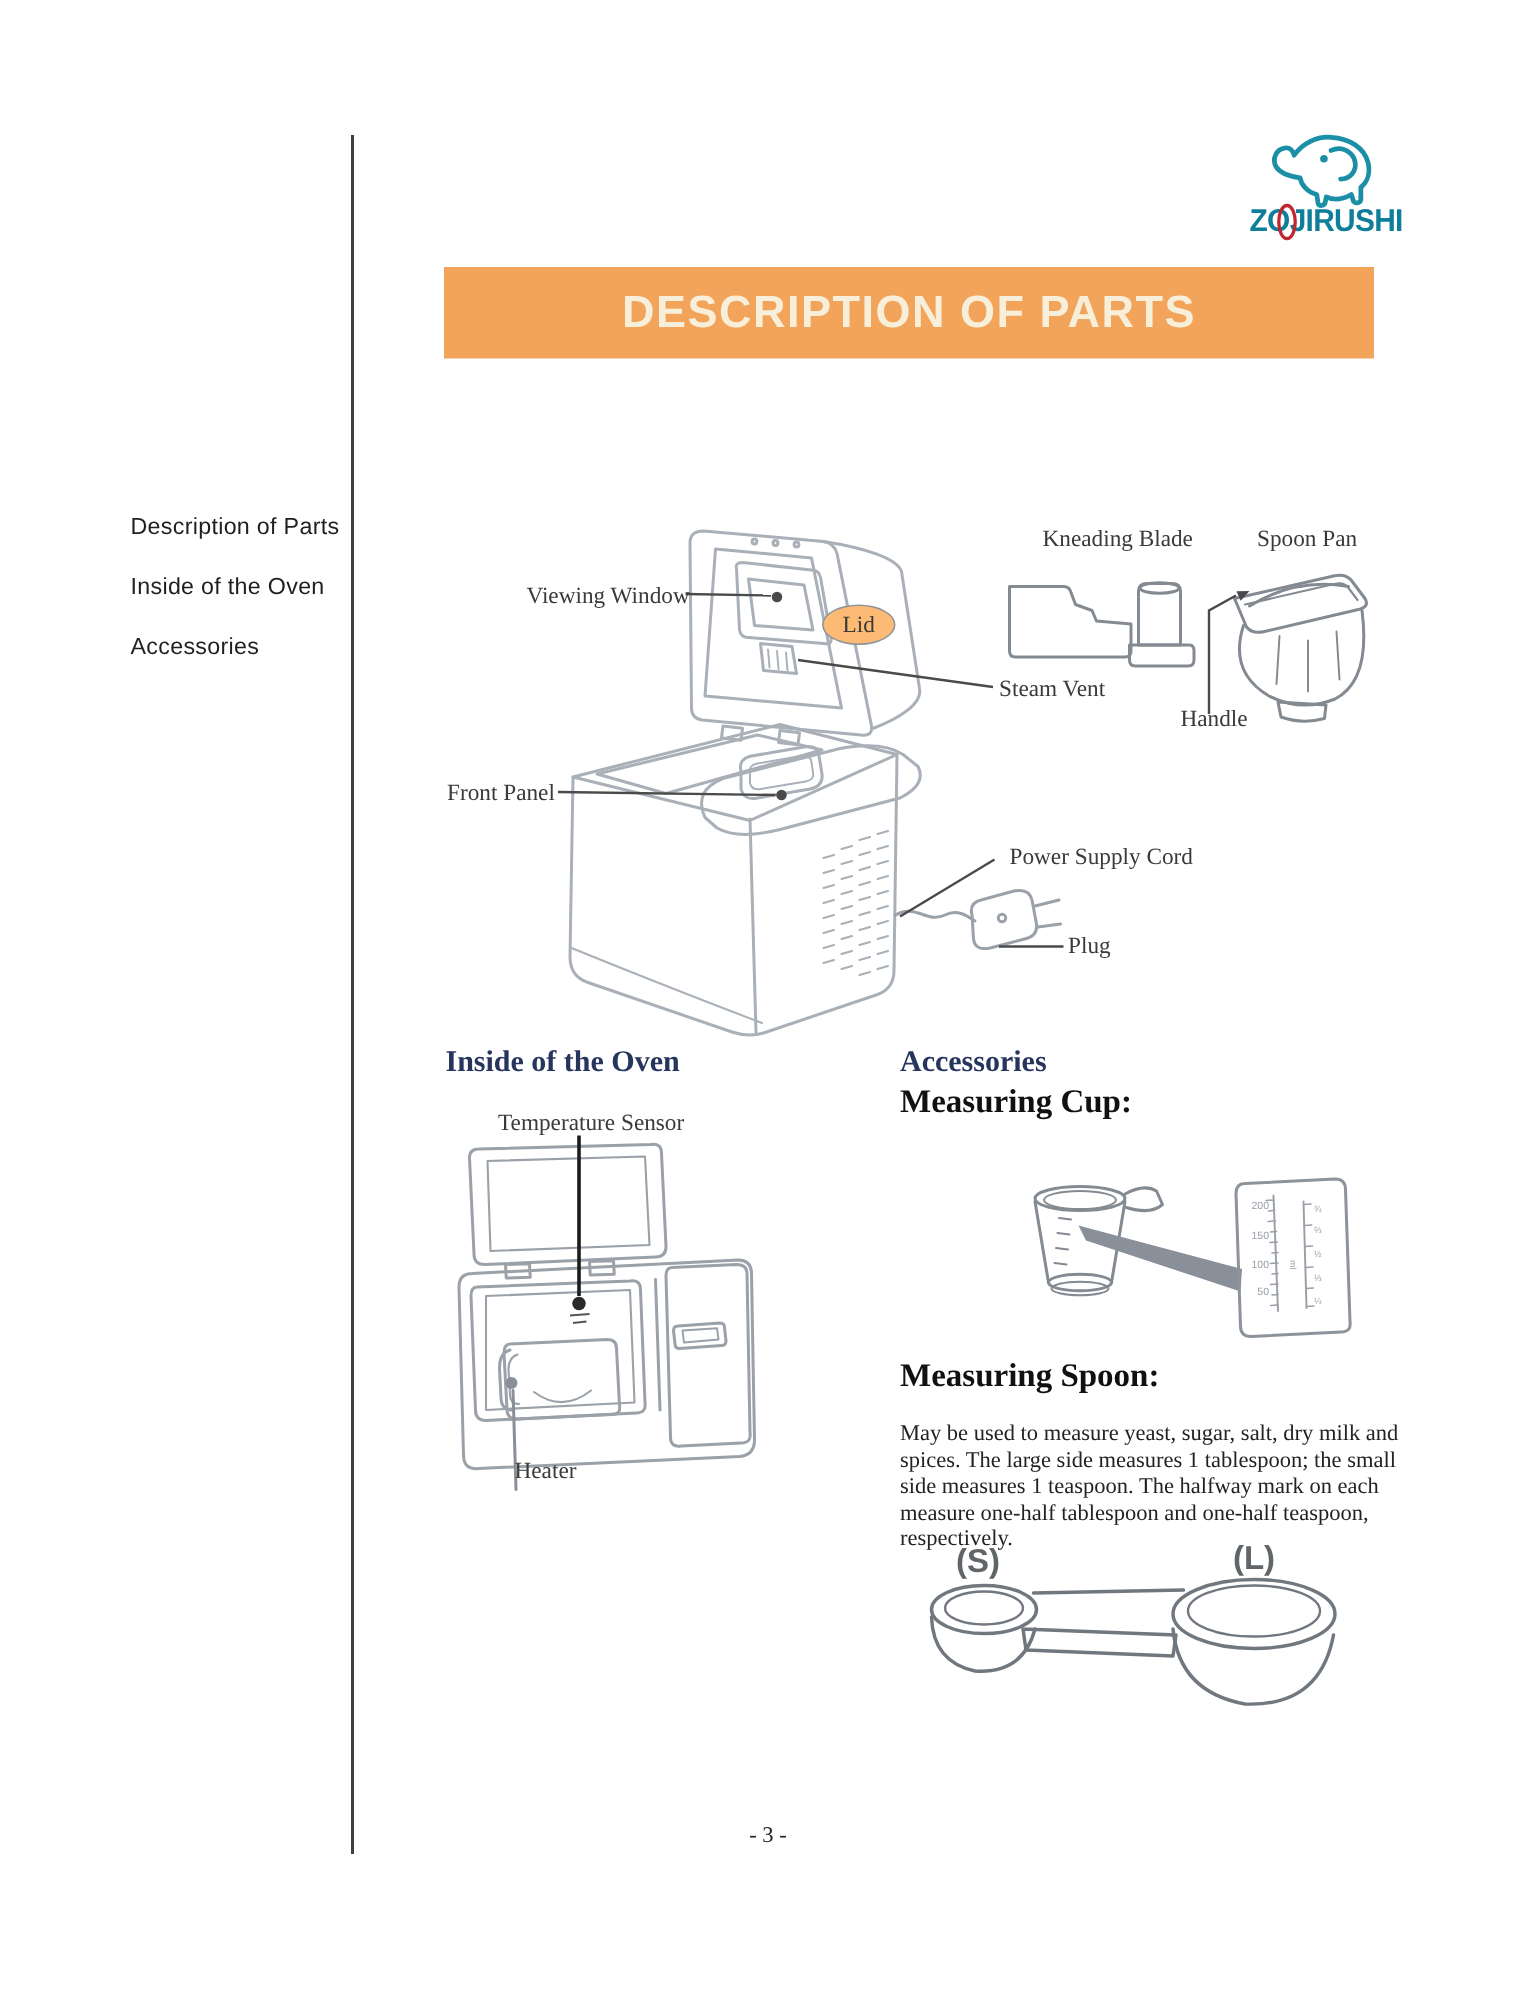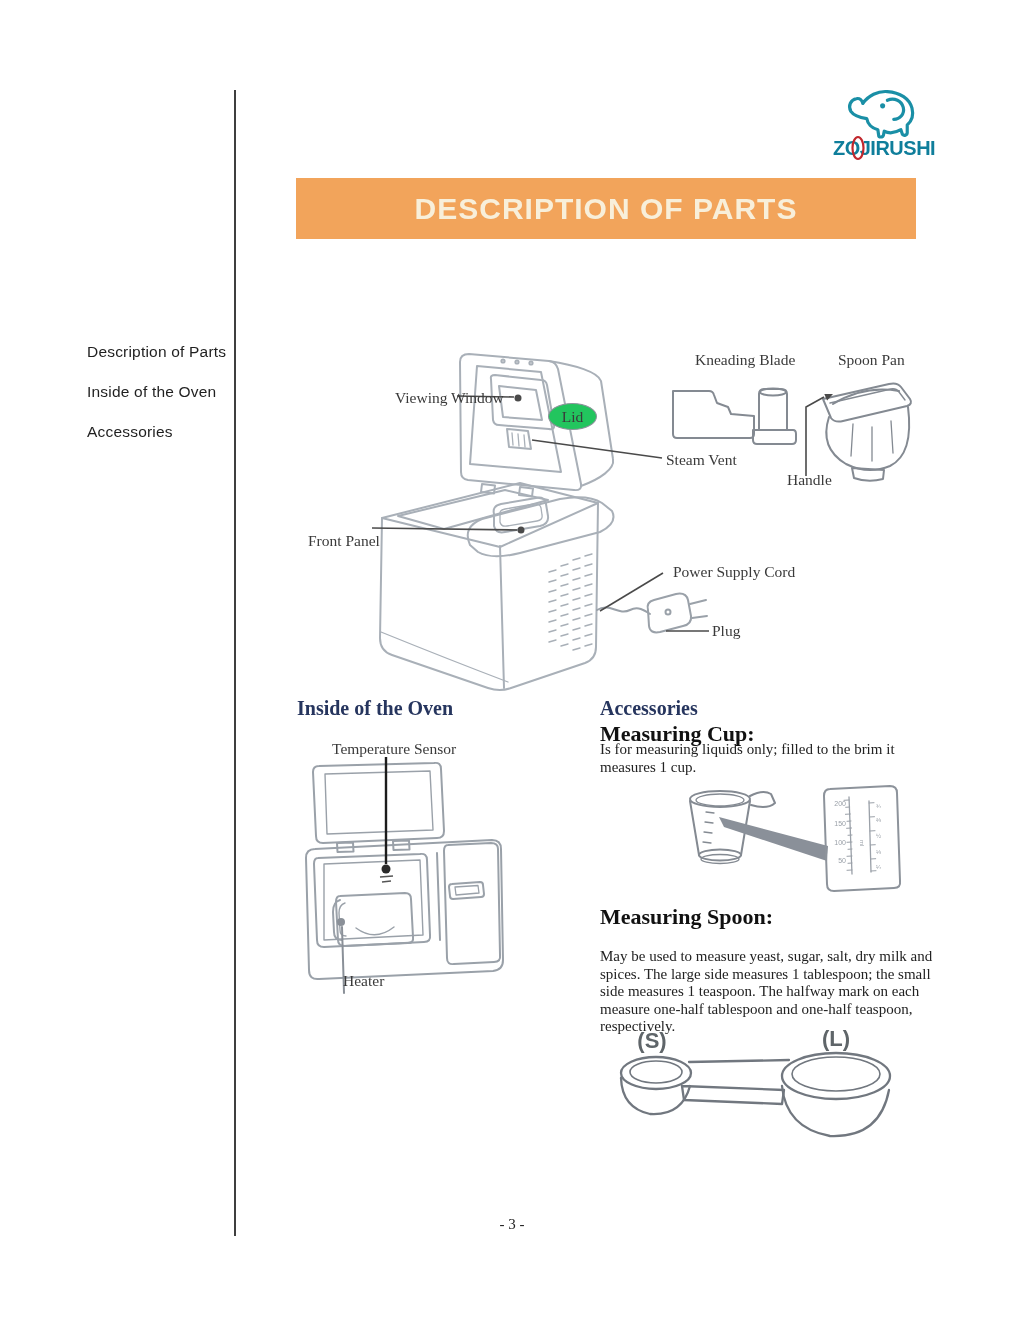--- a/index.html
+++ b/index.html
@@ -18,21 +18,21 @@
   
   .logo-text{position:absolute;left:833px;top:136px;width:106px;text-align:center;
              font-family:"Liberation Sans",sans-serif;font-weight:bold;font-size:21px;
              color:#0F7E9B;letter-spacing:-.5px;transform:scaleX(.95);transform-origin:left;}
   
   .dlabel{position:absolute;font-size:15.5px;color:#3a3a3a;white-space:nowrap;}
   .heading{position:absolute;font-weight:bold;font-size:20px;color:#26355E;white-space:nowrap;}
   .subhead{position:absolute;font-weight:bold;font-size:22px;color:#111;white-space:nowrap;}
   .para{position:absolute;font-size:15px;line-height:17.5px;color:#222;}
   .lid-pill{position:absolute;left:548px;top:403px;width:47px;height:25px;border:1.5px solid #8d939b;
-            border-radius:50%;background:#22c55e;display:flex;align-items:center;justify-content:center;
+            border-radius:50%;background:#fdba74;display:flex;align-items:center;justify-content:center;
             font-size:15.5px;color:#3a3a3a;}
   .page-num{position:absolute;left:0;top:1216px;width:1024px;text-align:center;font-size:15px;color:#222;}
 </style>
 </head>
 <body>
 
 <div class="page">
 
   <svg class="abs" style="left:845px;top:86px;" width="80" height="54" viewBox="0 0 100 68">
     <g fill="none" stroke="#1A8FA6" stroke-width="4" stroke-linecap="round" stroke-linejoin="round">
@@ -186,35 +186,34 @@
       <ellipse cx="836" cy="1074" rx="44" ry="17" stroke-width="1.6"></ellipse>
       <path d="M 782,1086 Q 786,1128 830,1136 Q 880,1138 889,1090"></path>
       <path d="M 689,1062 L 789,1060 M 682,1086 L 784,1090 M 684,1100 L 782,1104 M 682,1086 L 684,1100 M 784,1090 L 782,1104"></path>
     </g>
     <g font-family="Liberation Sans, sans-serif" font-weight="bold" font-size="22" fill="#5F6569">
       <text x="652" y="1048" text-anchor="middle">(S)</text>
       <text x="836" y="1046" text-anchor="middle">(L)</text>
     </g>
   </svg>
 
-  <div class="dlabel" style="left:351px;top:389px;margin-left:44px;">Viewing Window</div>
+  <div class="dlabel" style="left:351px;top:389px;">Viewing Window</div>
   <div class="lid-pill">Lid</div>
   <div class="dlabel" style="left:666px;top:451px;text-align:center;">Steam Vent</div>
-  <div class="dlabel" style="left:308px;top:520px;margin-top:12px;">Front Panel</div>
+  <div class="dlabel" style="left:298px;top:520px;">Front Panel</div>
   <div class="dlabel" style="left:695px;top:351px;">Kneading Blade</div>
   <div class="dlabel" style="left:838px;top:351px;">Spoon Pan</div>
   <div class="dlabel" style="left:787px;top:471px;">Handle</div>
   <div class="dlabel" style="left:673px;top:563px;">Power Supply Cord</div>
   <div class="dlabel" style="left:712px;top:622px;">Plug</div>
 
   <div class="heading" style="left:297px;top:697px;">Inside of the Oven</div>
   <div class="dlabel" style="left:332px;top:740px;">Temperature Sensor</div>
   <div class="dlabel" style="left:321px;top:972px;margin-left:22px;">Heater</div>
 
   <div class="heading" style="left:600px;top:697px;">Accessories</div>
   <div class="subhead" style="left:600px;top:721px;">Measuring Cup:</div>
-  <div class="para" style="left:600px;top:741px;width:318px;">Is for measuring liquids only; filled to the brim it measures 1 cup.</div>
   <div class="subhead" style="left:600px;top:904px;">Measuring Spoon:</div>
   <div class="para" style="left:600px;top:948px;width:340px;">May be used to measure yeast, sugar, salt, dry milk and spices. The large side measures 1 tablespoon; the small side measures 1 teaspoon. The halfway mark on each measure one-half tablespoon and one-half teaspoon, respectively.</div>
 
   <div class="page-num">- 3 -</div>
 
 </div>
 
 </body></html>

